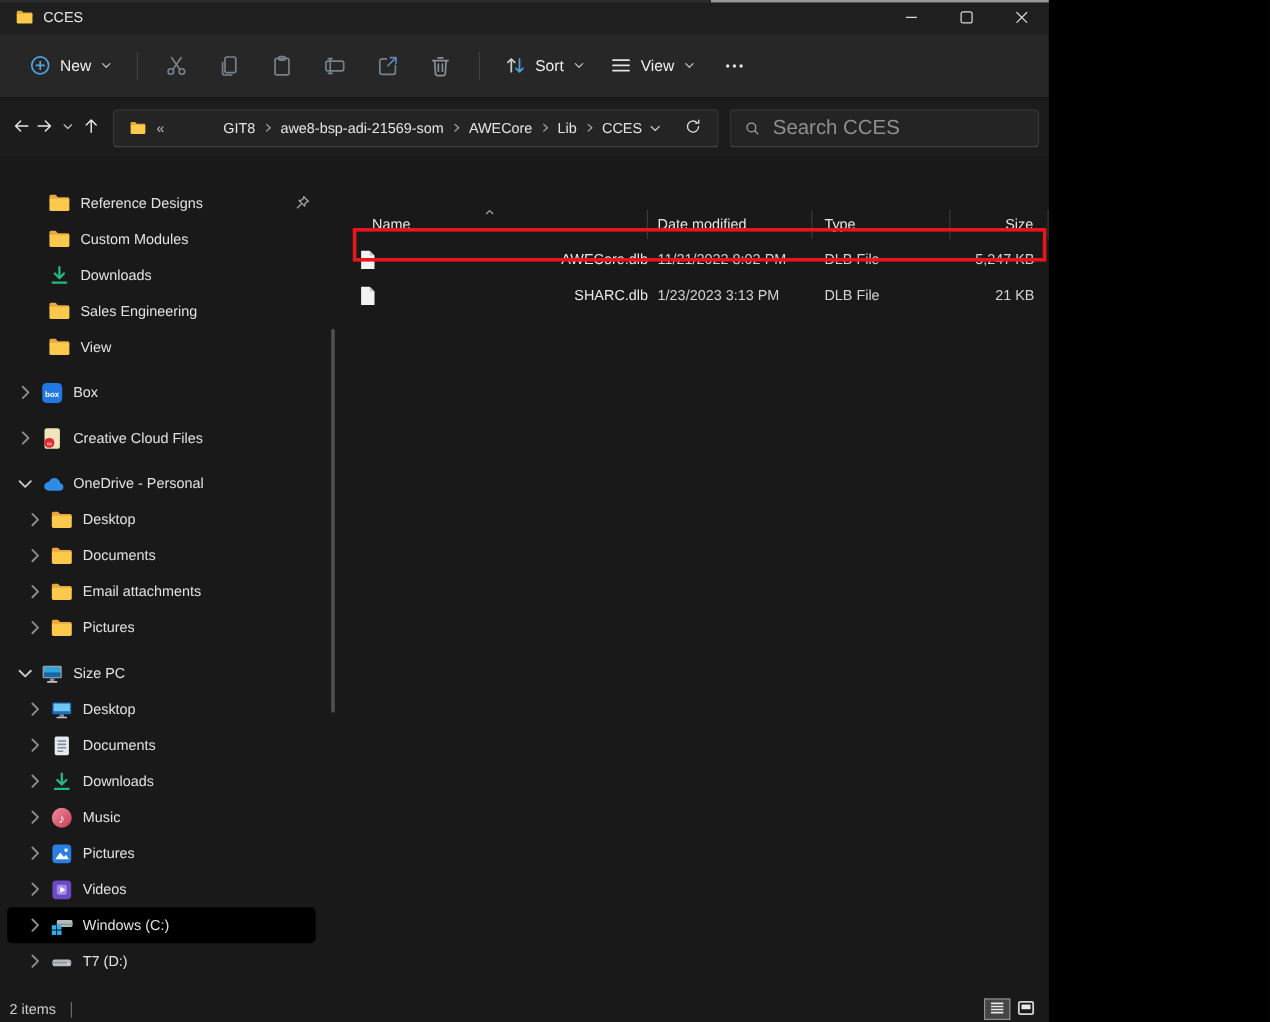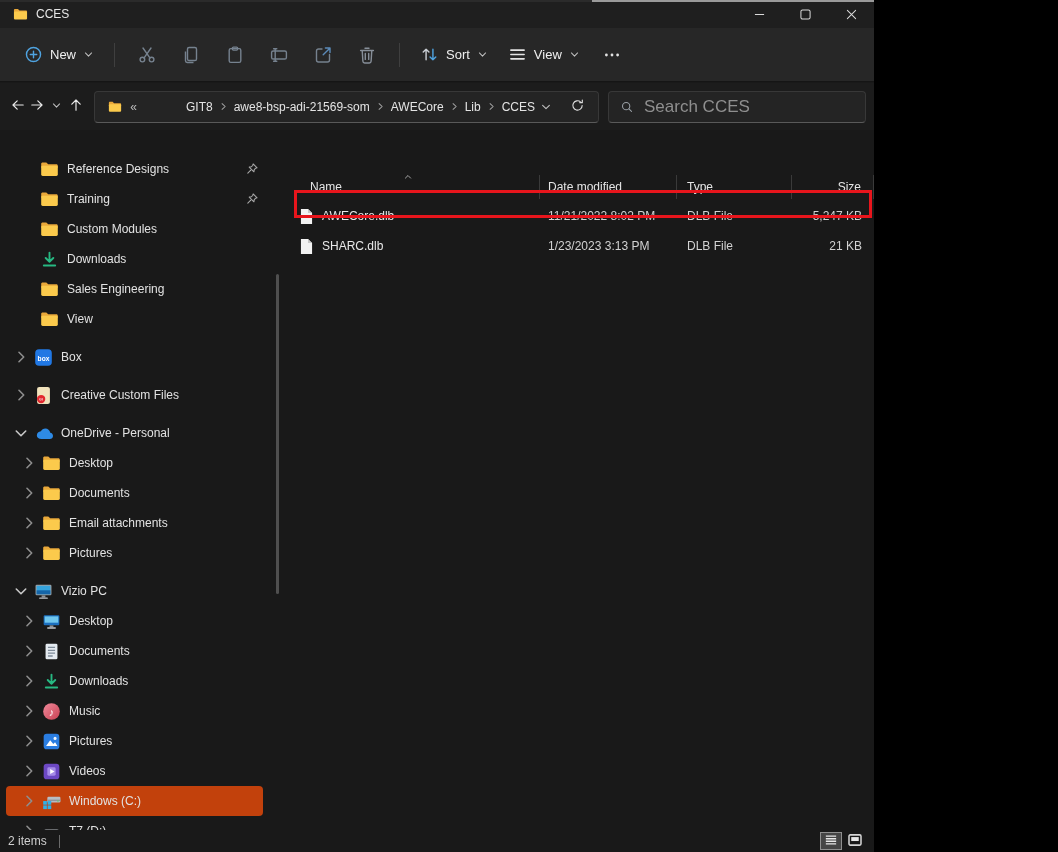--- a/index.html
+++ b/index.html
@@ -68,21 +68,21 @@
     color:#dddddd; font-family:Liberation Sans, sans-serif; font-size:17px; }
   .search-box input::placeholder { color:#8f8f8f; }
 
   
   .content { position:absolute; top:146px; left:0; right:0; height:700px; display:flex; }
 
   
   .sidebar { width:287px; padding-top:8px; position:relative; overflow:hidden; }
   .sb-item { height:30px; display:flex; align-items:center; margin:0 19px 0 6px; border-radius:4px; }
   .sb-item.gap { margin-top:8px; }
-  .sb-item.selected { background:#c2410c; }
+  .sb-item.selected { background:#000000; }
   .sb-item.lv-pin { padding-left:30px; }
   .sb-item.lv-root { padding-left:6px; }
   .sb-item.lv-nested { padding-left:14px; }
   .sb-chevron { width:18px; height:18px; display:inline-flex; flex:none; }
   .sb-chevron svg { width:100%; height:100%; }
   .sb-icon { width:19px; height:19px; display:inline-flex; flex:none; margin:0 8px 0 4px; }
   .sb-icon svg { width:100%; height:100%; }
   .sb-label { color:#e2e2e2; white-space:nowrap; overflow:hidden; }
   .sb-pin { width:14px; height:14px; display:inline-flex; flex:none; margin-left:auto; margin-right:4px; }
   .sb-pin svg { width:100%; height:100%; }
@@ -95,21 +95,21 @@
   .hcell { display:flex; align-items:center; border-right:1px solid #3a3a3a; position:relative; }
   .c-name { width:250px; padding-left:20px; }
   .c-date { width:137px; padding-left:8px; }
   .c-type { width:115px; padding-left:10px; }
   .c-size { width:82px; justify-content:flex-end; padding-right:12px; }
   .sort-caret { position:absolute; top:-4px; left:112px; width:12px; height:12px; }
   .sort-caret svg { width:100%; height:100%; }
   .rows { margin-top:2px; }
   .file-row { display:flex; height:30px; align-items:center; color:#d2d2d2; }
   .file-row .cell { display:flex; align-items:center; height:100%; }
-  .file-row .c-name { color:#e8e8e8; padding-left:0; }
+  .file-row .c-name { color:#e8e8e8; padding-left:0;justify-content:space-between; }
   .file-row .c-size { justify-content:flex-end; }
   .file-ic { width:13px; height:17px; display:inline-flex; margin:0 9px 0 10px; }
   .file-ic svg { width:100%; height:100%; }
 
   
   .annotation-box { position:absolute; left:294px; top:190px; width:578px; height:28px;
     border:3px solid var(--annotation_red,#e8151c); pointer-events:none; z-index:8; }
 
   
   .statusbar { position:absolute; left:0; right:0; bottom:0; height:22px; background:#191919;
@@ -364,36 +364,20 @@
           </span>
           <span class="sb-label">Reference Designs</span>
           <span class="sb-pin">
             <svg viewBox="0 0 16 16" fill="none" stroke="#A9A9A9" stroke-width="1.2" stroke-linejoin="round">
               <path d="M9.3 2.2 13.8 6.7 12 7.2 10.6 8.6 10.2 11.2 4.8 5.8 7.4 5.4 8.8 4z"></path>
               <path d="M6.6 9.4 3.2 12.8" stroke-linecap="round"></path>
             </svg>
           </span>
         </div>
 
-        <div class="sb-item lv-pin">
-
-          <span class="sb-icon">
-            <svg viewBox="0 0 16 16">
-              <path d="M1 3.2C1 2.5 1.5 2 2.2 2h3.1l1.6 1.6h6.9c.7 0 1.2.5 1.2 1.2v1.2H1z" fill="#E9A83A"></path>
-              <rect x="1" y="4.8" width="14" height="8.6" rx="1.2" fill="#FBCA4C"></rect>
-            </svg>
-          </span>
-          <span class="sb-label">Training</span>
-          <span class="sb-pin">
-            <svg viewBox="0 0 16 16" fill="none" stroke="#A9A9A9" stroke-width="1.2" stroke-linejoin="round">
-              <path d="M9.3 2.2 13.8 6.7 12 7.2 10.6 8.6 10.2 11.2 4.8 5.8 7.4 5.4 8.8 4z"></path>
-              <path d="M6.6 9.4 3.2 12.8" stroke-linecap="round"></path>
-            </svg>
-          </span>
-        </div>
 
         <div class="sb-item lv-pin">
 
           <span class="sb-icon">
             <svg viewBox="0 0 16 16">
               <path d="M1 3.2C1 2.5 1.5 2 2.2 2h3.1l1.6 1.6h6.9c.7 0 1.2.5 1.2 1.2v1.2H1z" fill="#E9A83A"></path>
               <rect x="1" y="4.8" width="14" height="8.6" rx="1.2" fill="#FBCA4C"></rect>
             </svg>
           </span>
           <span class="sb-label">Custom Modules</span>
@@ -457,21 +441,21 @@
               <path d="M6.2 3.8 10.4 8l-4.2 4.2"></path>
             </svg>
           </span>
           <span class="sb-icon">
             <svg viewBox="0 0 16 16">
               <rect x="2.6" y="0.8" width="10.8" height="14.4" rx="1.8" fill="#F1E3BC"></rect>
               <circle cx="6" cy="11" r="3.5" fill="#E2272E"></circle>
               <text x="6" y="13" font-size="5" fill="#fff" text-anchor="middle" font-family="sans-serif">∞</text>
             </svg>
           </span>
-          <span class="sb-label">Creative Custom Files</span>
+          <span class="sb-label">Creative Cloud Files</span>
 
         </div>
 
         <div class="sb-item lv-root gap">
           <span class="sb-chevron">
             <svg viewBox="0 0 16 16" fill="none" stroke="#C9C9C9" stroke-width="1.4" stroke-linecap="round" stroke-linejoin="round">
               <path d="M3.8 6.2 8 10.4l4.2-4.2"></path>
             </svg>
           </span>
           <span class="sb-icon">
@@ -555,21 +539,21 @@
           </span>
           <span class="sb-icon">
             <svg viewBox="0 0 16 16">
               <rect x="1.3" y="2.3" width="13.4" height="8.9" rx="1" fill="#9AA0A6"></rect>
               <rect x="2.2" y="3.2" width="11.6" height="7.1" fill="#35A3DC"></rect>
               <rect x="2.2" y="7" width="11.6" height="3.3" fill="#1565A8"></rect>
               <rect x="6.4" y="11.3" width="3.2" height="1.7" fill="#8C9196"></rect>
               <rect x="4.3" y="13" width="7.4" height="1.2" rx="0.6" fill="#C0C4C9"></rect>
             </svg>
           </span>
-          <span class="sb-label">Vizio PC</span>
+          <span class="sb-label">Size PC</span>
 
         </div>
 
         <div class="sb-item lv-nested">
           <span class="sb-chevron">
             <svg viewBox="0 0 16 16" fill="none" stroke="#8E8E8E" stroke-width="1.4" stroke-linecap="round" stroke-linejoin="round">
               <path d="M6.2 3.8 10.4 8l-4.2 4.2"></path>
             </svg>
           </span>
           <span class="sb-icon">

